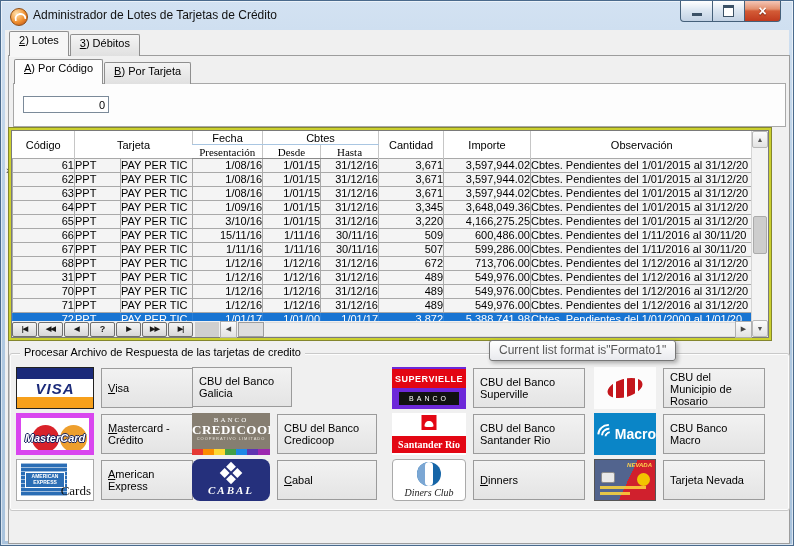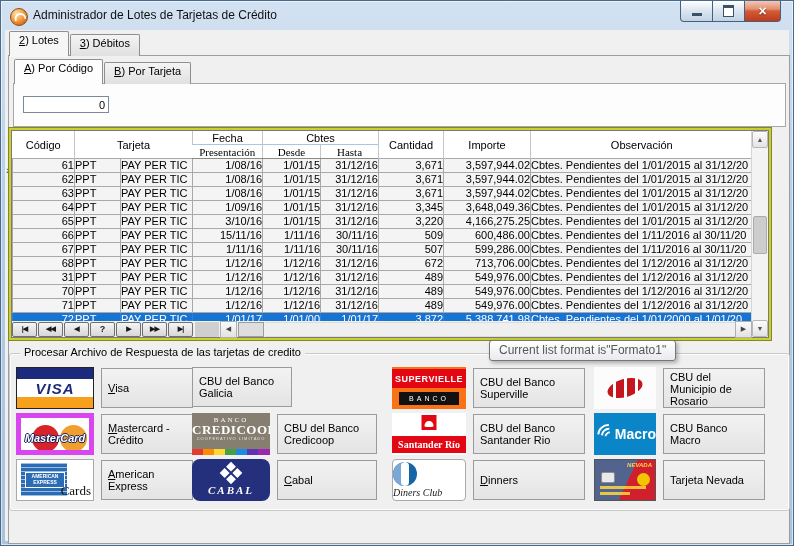--- a/index.html
+++ b/index.html
@@ -120,32 +120,32 @@
   .credicoop{background:#867e71;text-align:center;color:#fff;}
   .credicoop .t1{font-family:"Liberation Serif",serif;font-size:7px;letter-spacing:2px;margin-top:3px;}
   .credicoop .t2{font-family:"Liberation Serif",serif;font-weight:bold;font-size:13px;letter-spacing:.5px;line-height:12px;}
   .credicoop .t3{font-size:4px;letter-spacing:1px;color:#e7e2d8;}
   .credicoop .rainbow{position:absolute;left:0;right:0;bottom:0;height:6px;
        background:linear-gradient(90deg,#e53935 0 14%,#fb8c00 14% 28%,#fdd835 28% 42%,#43a047 42% 57%,#1e88e5 57% 71%,#5e35b1 71% 85%,#9c27b0 85%);}
   .cabal{background:#25307c;border-radius:8px;display:flex;flex-direction:column;align-items:center;justify-content:center;gap:3px;}
   .cabal .dia{display:grid;grid-template-columns:7px 7px;grid-template-rows:7px 7px;gap:2px;transform:rotate(45deg);}
   .cabal .dia span{background:#fff;}
   .cabal .word{color:#fff;font-family:"Liberation Serif",serif;font-style:italic;font-weight:bold;font-size:11px;letter-spacing:2px;}
-  .supervielle{background:#f97316;}
+  .supervielle{background:#6d28d9;}
   .supervielle .red{position:absolute;left:0;top:2px;right:0;height:19px;background:#e30613;color:#fff;
        font-weight:bold;font-size:9px;display:flex;align-items:center;justify-content:center;letter-spacing:.5px;}
   .supervielle .blk{position:absolute;left:7px;right:7px;bottom:4px;height:13px;background:#111;color:#fff;
        font-size:7px;letter-spacing:3px;display:flex;align-items:center;justify-content:center;}
   .santander{background:#fff;}
   .santander .sq{position:absolute;left:50%;top:2px;transform:translateX(-50%);width:15px;height:15px;background:#e30613;}
   .santander .sq::after{content:"";position:absolute;left:3px;top:6px;width:9px;height:6px;background:#fff;
        border-radius:50% 50% 50% 50% / 90% 90% 20% 20%;}
   .santander .band{position:absolute;left:0;right:0;bottom:2px;height:17px;background:#e30613;color:#fff;
        font-size:10px;font-weight:bold;display:flex;align-items:center;justify-content:center;font-family:"Liberation Serif",serif;}
-  .diners{background:#fff;border:1px solid #aaa;border-radius:4px;display:flex;flex-direction:column;align-items:flex-start;justify-content:center;gap:1px;}
+  .diners{background:#fff;border:1px solid #aaa;border-radius:4px;display:flex;flex-direction:column;align-items:center;justify-content:center;gap:1px;}
   .diners .cir{width:24px;height:24px;border-radius:50%;background:#1565a7;position:relative;overflow:hidden;}
   .diners .cir::before{content:"";position:absolute;left:0;top:0;width:12px;height:100%;background:#7ba7d4;}
   .diners .cir::after{content:"";position:absolute;left:8px;top:0;width:8px;height:100%;background:#fff;border-radius:4px;}
   .diners .word{font-family:"Liberation Serif",serif;font-style:italic;font-size:10px;color:#222;}
   .rosario{background:#fcfcfc;display:flex;align-items:center;justify-content:center;}
   .rosario .swoosh{width:36px;height:18px;border-radius:50%;transform:rotate(-16deg);
        background:repeating-linear-gradient(105deg,#c4161c 0 8px,#ffffff 8px 11px);}
   .macro{background:#0a85c7;display:flex;align-items:center;justify-content:center;gap:5px;}
   .macro .wifi{position:relative;width:20px;height:18px;transform:rotate(-42deg);}
   .macro .wifi i{position:absolute;border:2px solid transparent;border-top:2px solid #fff;border-radius:50%;}

